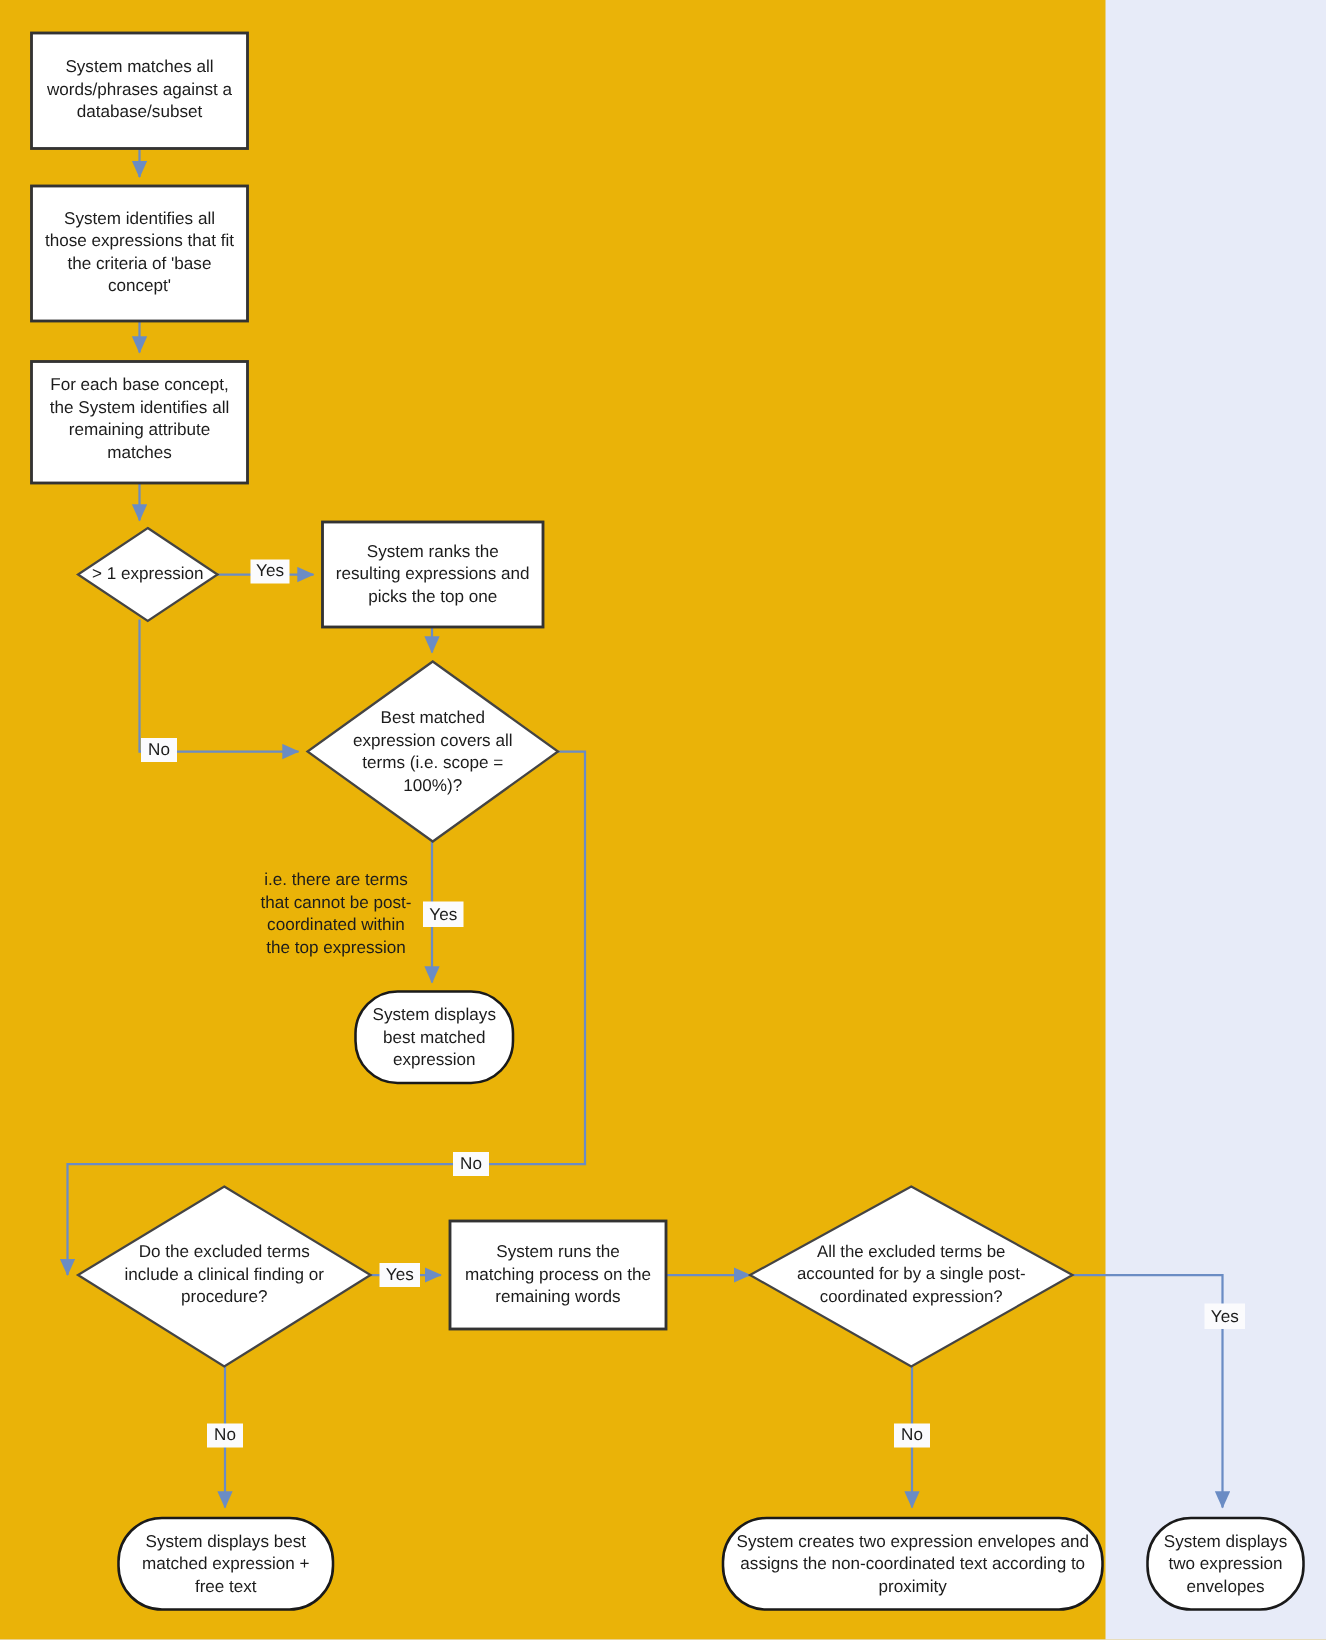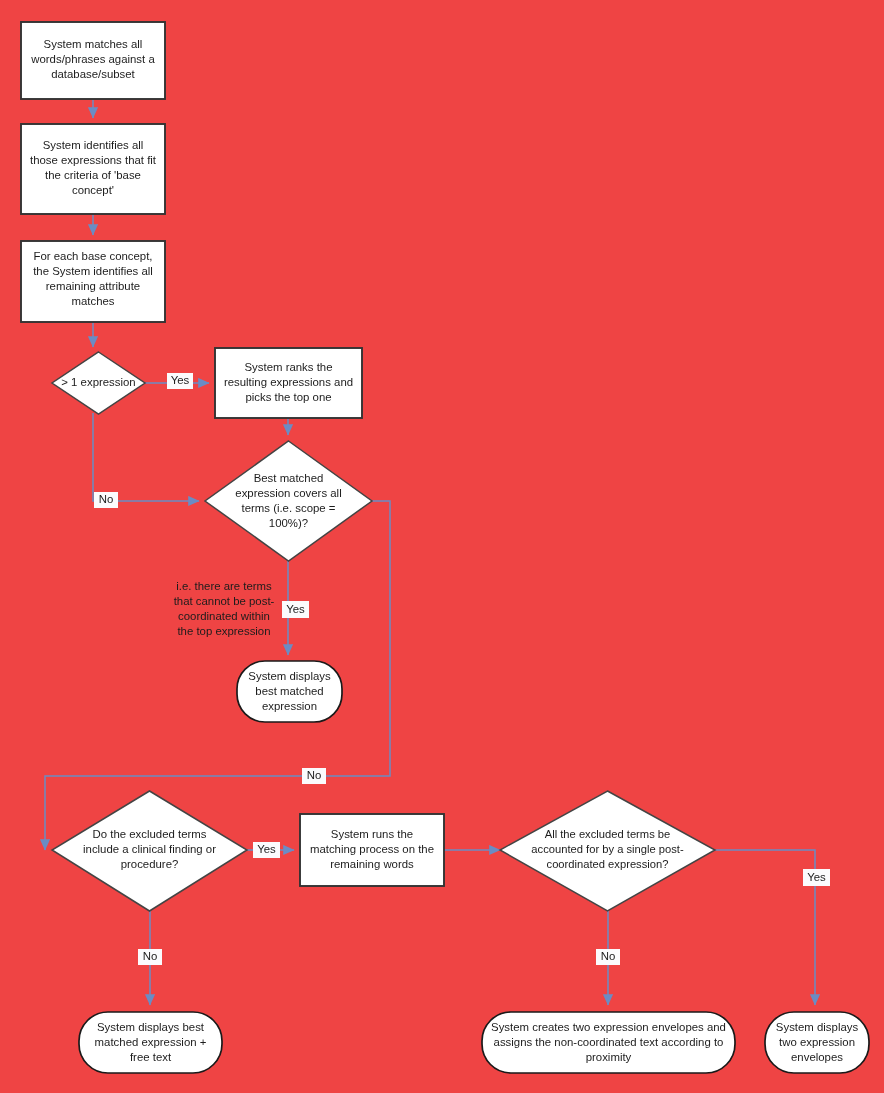--- a/index.html
+++ b/index.html
@@ -8,23 +8,23 @@
     background: #e7ebf8;
   }
   body {
     width: 884px;
     height: 1093px;
     font-family: "Liberation Sans", sans-serif;
     overflow: hidden;
   }
   #flow-root {
     position: relative;
-    width: 884px;
+    width: 737px;
     height: 1093px;
-    background: #ef4444;
+    background: #eab308;
   }
   svg#flow-svg {
     position: absolute;
     left: 0;
     top: 0;
     width: 884px;
     height: 1093px;
     display: block;
   }
   .node-shape {

